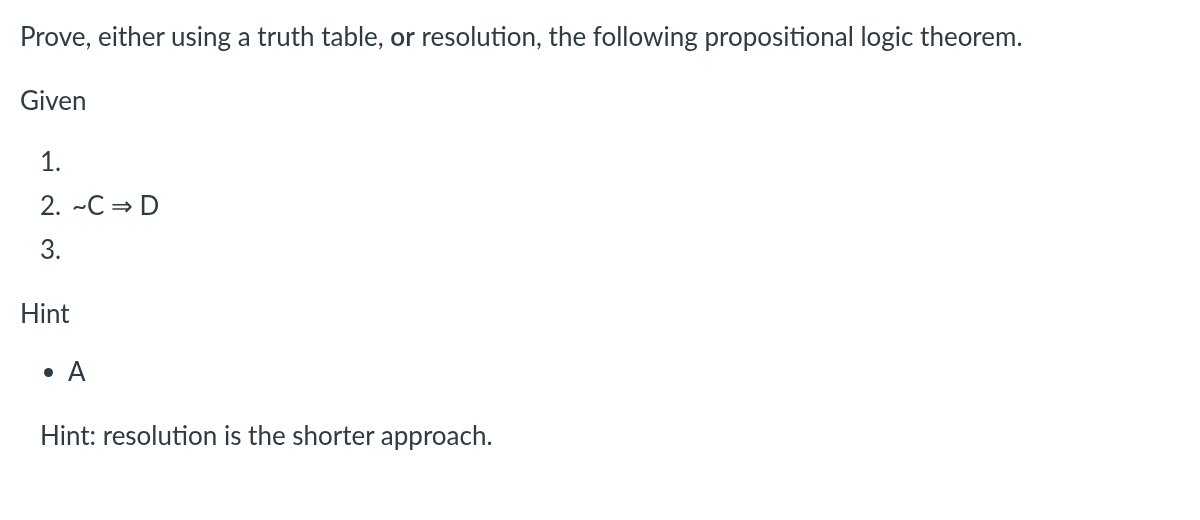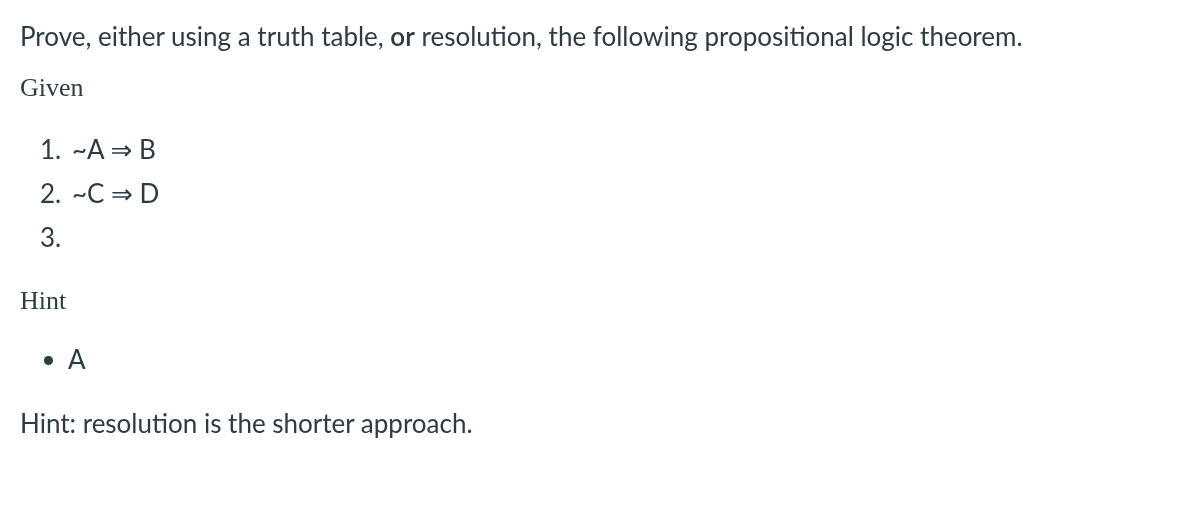--- a/index.html
+++ b/index.html
@@ -10,31 +10,30 @@
       color: #2d3b45;
       width: 1200px;
       height: 520px;
       box-sizing: border-box;
       padding-left: 20px;
       padding-top: 18px;
     }
     .intro {
       font-size: 26px;
       line-height: 1.4;
-      margin-bottom: 16px;
+      margin-bottom: 28px;
     }
     .intro .or-word {
       font-weight: 600;
     }
     .section-label {
       font-size: 26px;
       line-height: 1.4;
       margin-bottom: 20px;
       margin-top: 0;
-      font-family: Liberation Serif, serif;
     }
     ol.numbered-list {
       list-style: none;
       padding-left: 20px;
       margin: 0 0 24px 0;
       font-size: 26px;
       line-height: 1.7;
     }
     ol.numbered-list li {
       display: flex;
@@ -46,38 +45,38 @@
     ul.bullet-list {
       list-style: disc;
       padding-left: 48px;
       margin: 0 0 26px 0;
       font-size: 26px;
       line-height: 1.5;
     }
     .hint {
       font-size: 26px;
       line-height: 1.4;
+      margin-left: 20px;
     }
     .prove-label {
       margin-top: 4px;
     }
   </style>
 </head>
 <body>
 
 <div class="intro">
   <span>Prove, either using a truth table, </span><span class="or-word">or</span><span> resolution, the following propositional logic theorem.</span>
 </div>
 
 <div class="section-label">Given</div>
 
 <ol class="numbered-list">
   <li>
     <span class="num">1.</span>
-    <span>~A ⇒ B</span>
   </li>
   <li>
     <span class="num">2.</span>
     <span>~C ⇒ D</span>
   </li>
   <li>
     <span class="num">3.</span>
   </li>
 </ol>
 

